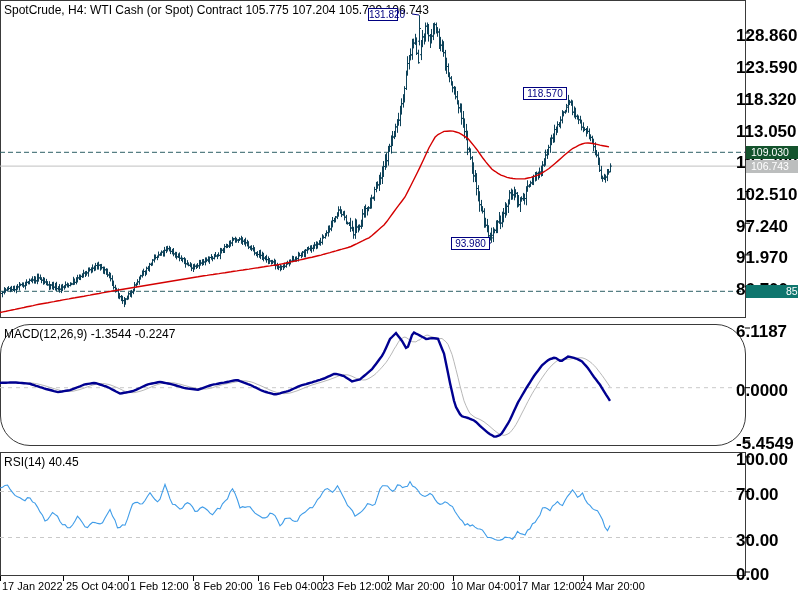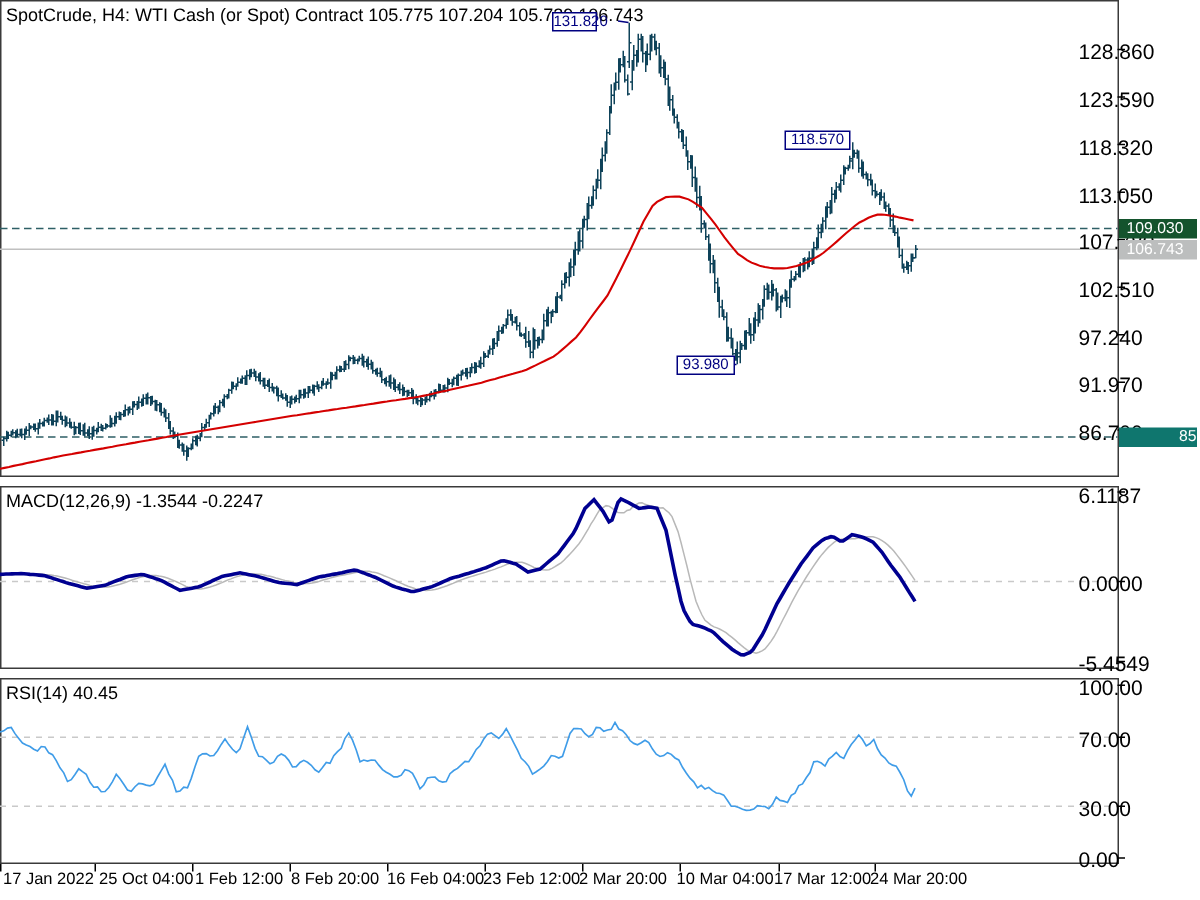--- a/index.html
+++ b/index.html
@@ -1,26 +1,26 @@
 <!DOCTYPE html>
 <html><head>
 <meta charset="utf-8">
 <style>
   html,body{margin:0;padding:0;background:#fff;}
   #chart{position:relative;width:800px;height:600px;background:#fff;overflow:hidden;
          font-family:"Liberation Sans","DejaVu Sans",sans-serif;color:#000;}
   .panel{position:absolute;left:0;width:746px;border:1px solid #3a3a3a;box-sizing:border-box;background:transparent;z-index:1;}
   #pricePanel{top:0;height:318px;}
-  #macdPanel{top:324px;height:122px;}
+  #macdPanel{top:324px;height:122px;border-radius:30px;}
   #rsiPanel{top:452px;height:124px;}
   .ptitle{position:absolute;left:3px;top:2px;font-size:12px;white-space:nowrap;z-index:4;}
   #watermark{position:absolute;left:94px;top:46px;font-size:24px;letter-spacing:1px;z-index:0;}
   #plot{position:absolute;left:0;top:0;z-index:2;pointer-events:none;}
   #overlay{position:absolute;left:0;top:0;width:800px;height:600px;z-index:3;pointer-events:none;}
-  .ylab{position:absolute;left:719px;font-size:14px;white-space:nowrap;}
+  .ylab{position:absolute;left:736px;font-size:17px;white-space:nowrap;font-weight:bold;}
   .xlab{position:absolute;top:580px;font-size:11px;white-space:nowrap;}
   .badge{position:absolute;left:746px;height:13px;line-height:13px;font-size:10.5px;color:#fff;padding-left:5px;box-sizing:border-box;width:52px;}
   .callout{position:absolute;height:13px;line-height:12px;font-size:10px;text-align:center;background:#fff;box-sizing:border-box;border:1px solid;}
 </style>
 </head>
 <body>
 
 <div id="chart">
 
   <div id="pricePanel" class="panel" style="border-color: rgb(58, 58, 58);">

